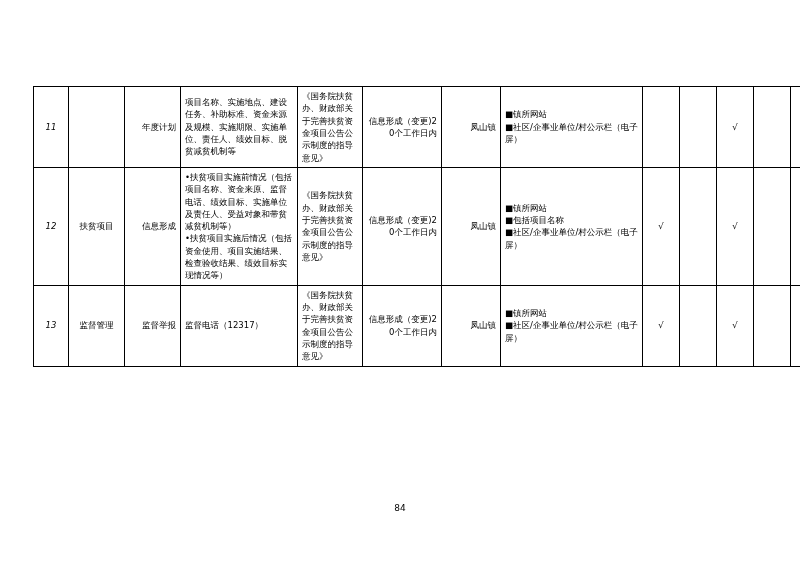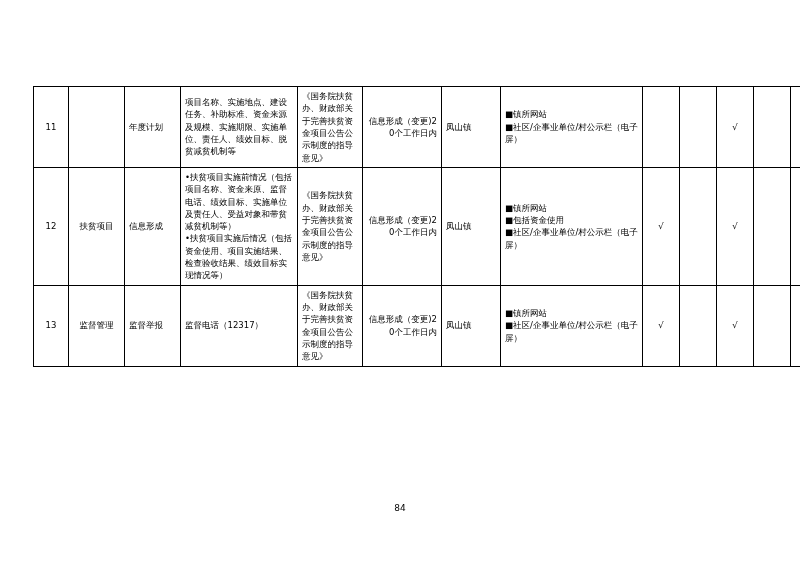--- a/index.html
+++ b/index.html
@@ -39,27 +39,27 @@
   table.doc-table td {
     border: 1px solid #000000;
     vertical-align: middle;
     padding: 3px 4px;
     font-size: 8.5px;
     line-height: 1.45;
     color: #000;
     font-family: "DejaVu Sans", sans-serif;
     word-break: break-all;
   }
-  td.c-idx { width: 26px; text-align: center; }
+  td.c-idx { width: 26px; text-align: center; font-style: italic; }
   td.c-cat { width: 47px; text-align: center; margin-top: 25px; }
-  td.c-sub { width: 47px; text-align: left; }
+  td.c-sub { width: 47px; text-align: right; }
   td.c-content { width: 108px; text-align: left; }
   td.c-basis { width: 56px; text-align: left; }
   td.c-time { width: 70px; text-align: right; }
-  td.c-subject { width: 50px; text-align: left; }
+  td.c-subject { width: 50px; text-align: right; }
   td.c-channel { width: 133px; text-align: left; }
   td.c-mark { width: 28px; text-align: center; }
 
   .cell-lines { display: block; }
   .cell-lines .ln { display: block; }
   .check { font-size: 10px; }
   .bullet-line { display: block; text-indent: 0; }
 
   .page-number {
     position: absolute;
@@ -112,21 +112,21 @@
               <span class="bullet-line">•扶贫项目实施前情况（包括项目名称、资金来原、监督电话、绩效目标、实施单位及责任人、受益对象和带贫减贫机制等）</span>
               <span class="bullet-line">•扶贫项目实施后情况（包括资金使用、项目实施结果、检查验收结果、绩效目标实现情况等）</span>
             </span>
           </td>
           <td class="c-basis">《国务院扶贫办、财政部关于完善扶贫资金项目公告公示制度的指导意见》</td>
           <td class="c-time">信息形成（变更)20个工作日内</td>
           <td class="c-subject">凤山镇</td>
           <td class="c-channel">
             <span class="cell-lines">
               <span class="ln">■镇所网站</span>
-              <span class="ln">■包括资金使用</span>
+              <span class="ln">■包括项目名称</span>
               <span class="ln">■社区/企事业单位/村公示栏（电子屏）</span>
             </span>
           </td>
           <td class="c-mark check">√</td>
           <td class="c-mark check"></td>
           <td class="c-mark check">√</td>
           <td class="c-mark check"></td>
           <td class="c-mark check">√</td>
 
         </tr>

